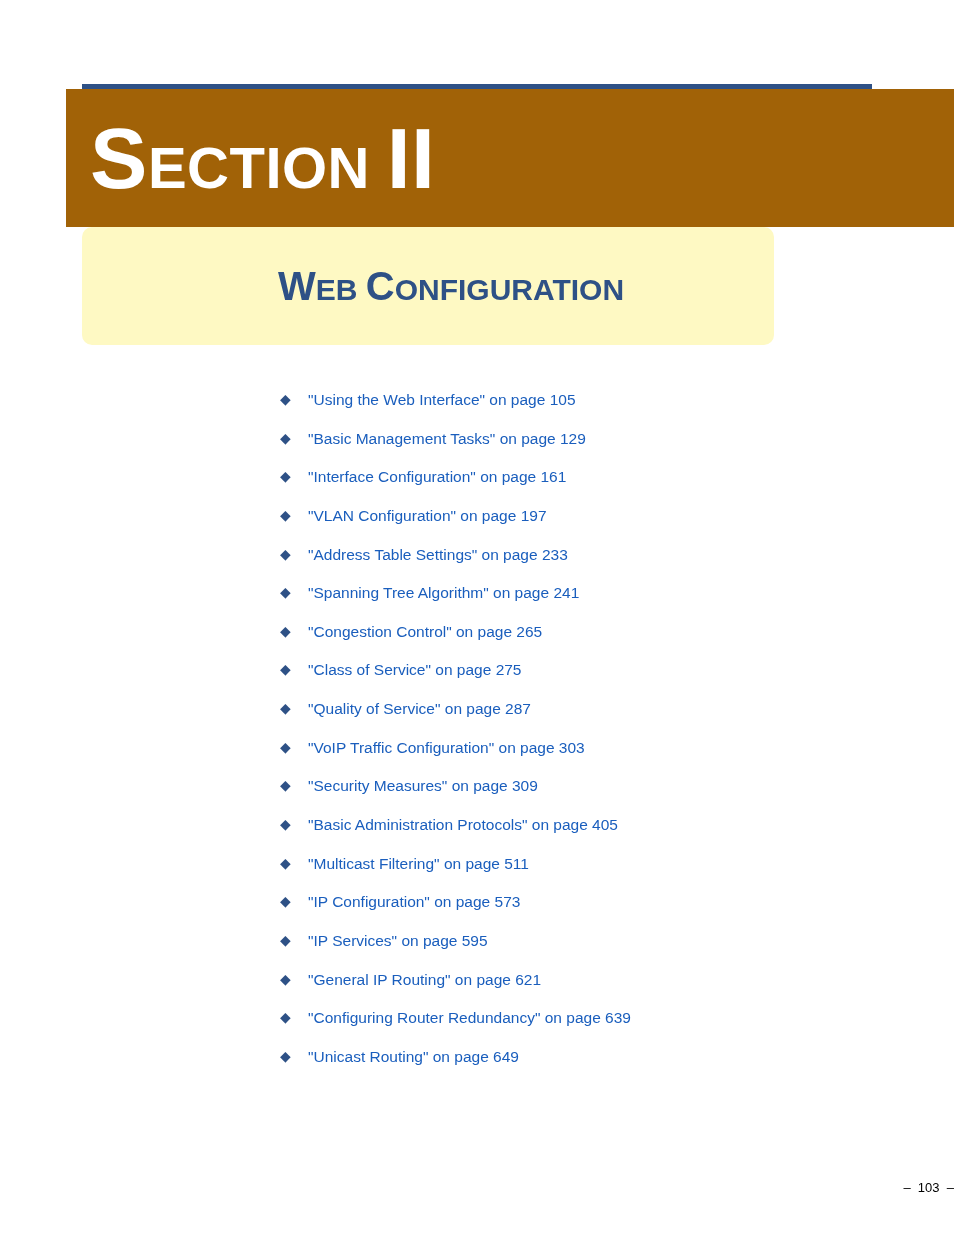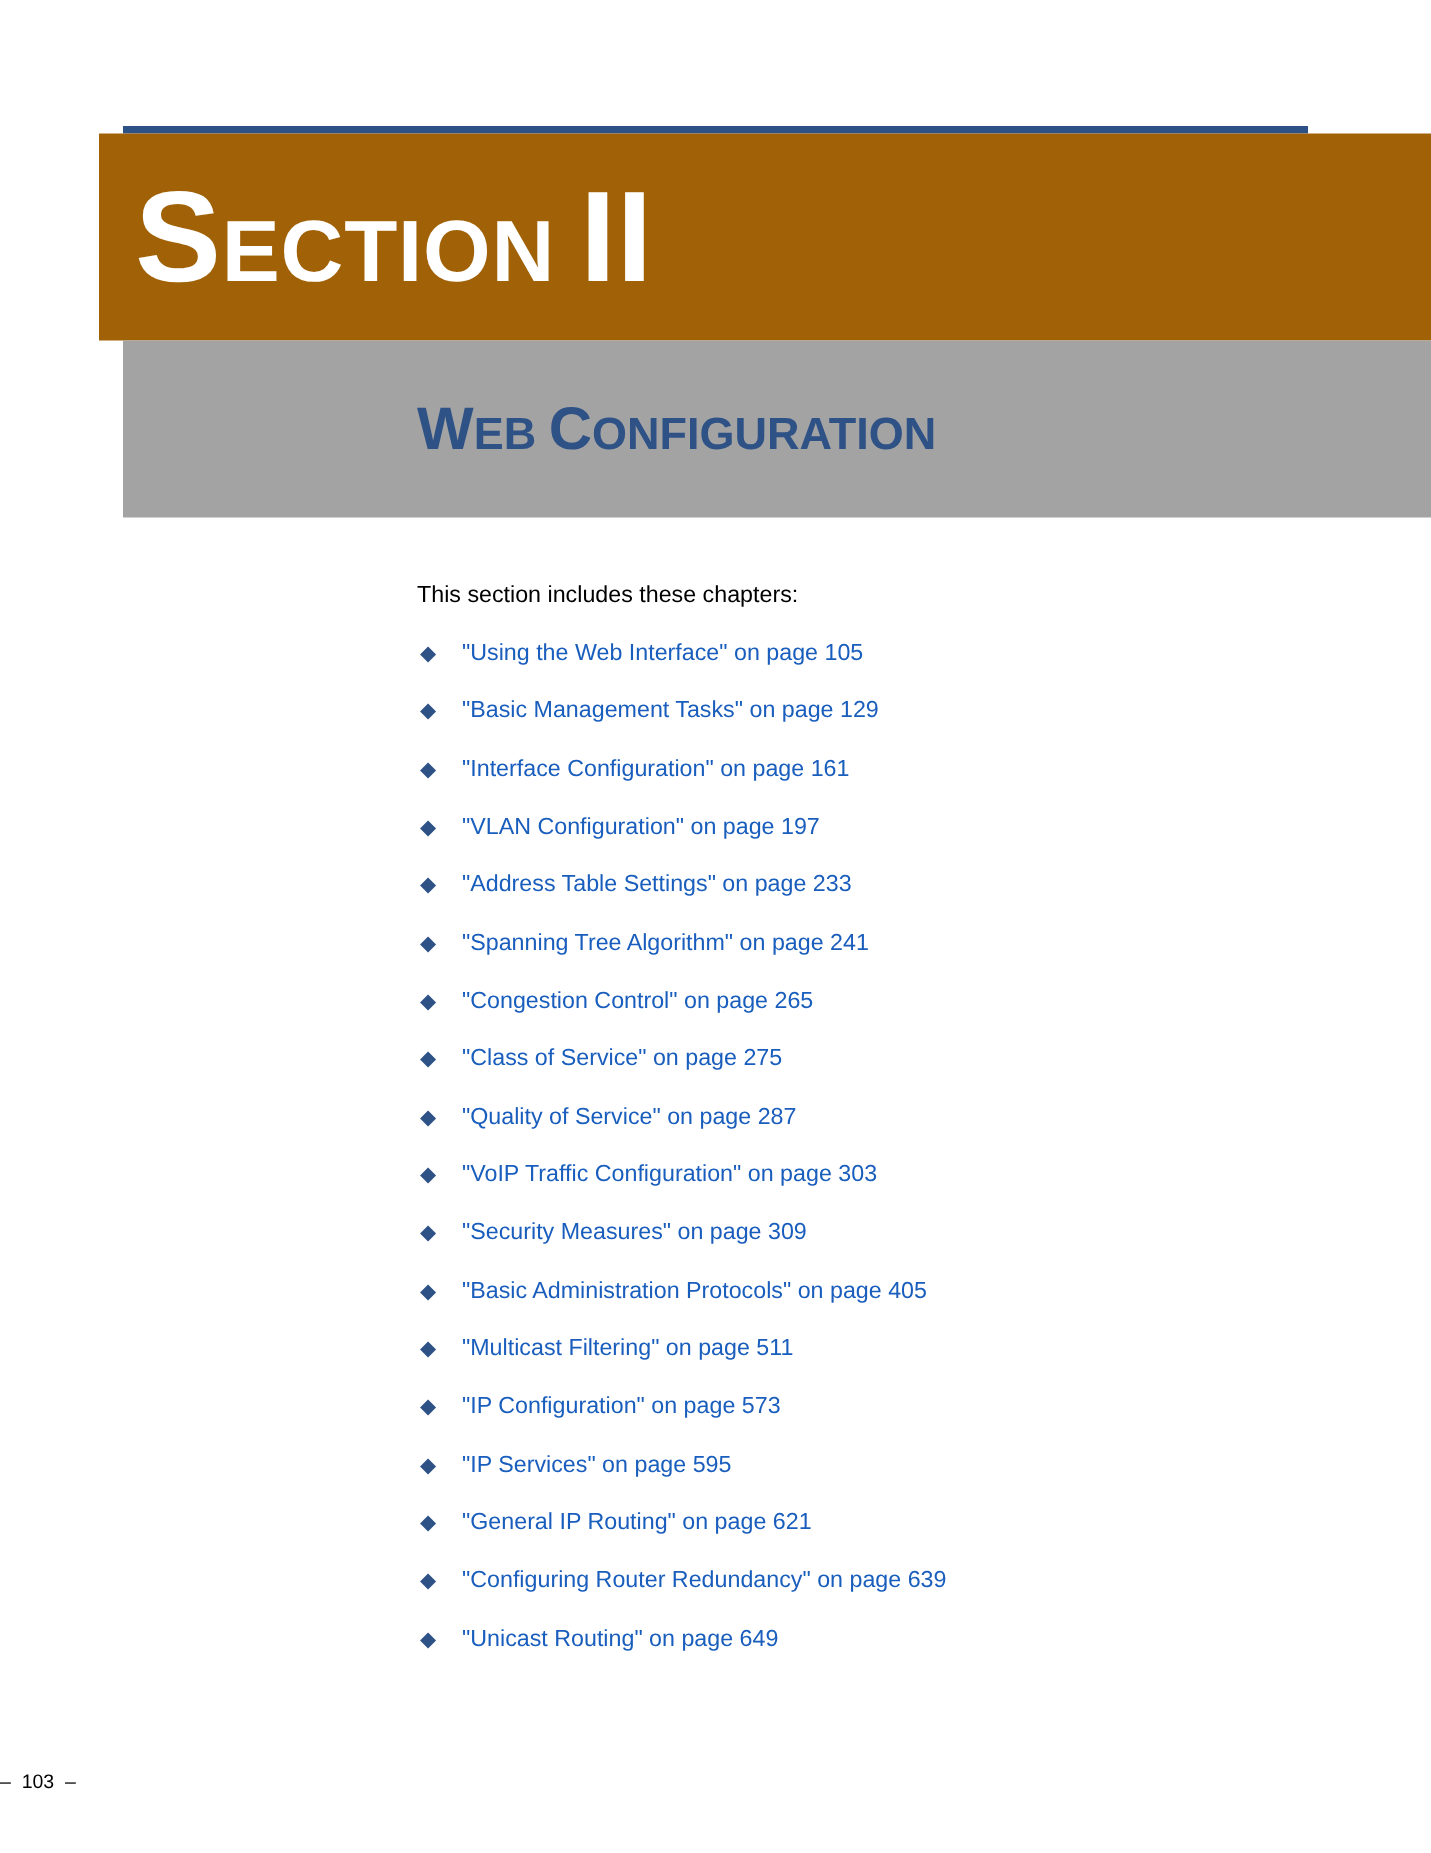--- a/index.html
+++ b/index.html
@@ -40,26 +40,27 @@
     letter-spacing: 0.5px;
     font-family: Verdana, Geneva, sans-serif;
   }
   .section-label .cap {
     font-size: 86px;
   }
   .heading-band {
     position: absolute;
     top: 227px;
     left: 82px;
-    width: 872px;
+    width: 692px;
     height: 118px;
-    background: #a3a3a3;
+    background: #fef9c3;
     display: flex;
     align-items: center;
     padding-left: 196px;
+    border-radius: 10px;
   }
   .heading-text {
     color: #2e5186;
     font-weight: bold;
     font-size: 30px;
     font-family: Verdana, Geneva, sans-serif;
   }
   .heading-text .cap {
     font-size: 40px;
   }
@@ -96,21 +97,21 @@
   }
   .chapter-list a {
     color: #1a5ebd;
     text-decoration: none;
   }
   .page-num {
     position: absolute;
     bottom: 40px;
     left: 0;
     width: 100%;
-    text-align: left;
+    text-align: right;
     font-size: 13px;
     color: #000000;
   }
 </style>
 </head>
 <body>
 
 <div class="top-rule"></div>
 
 <div class="section-band">
@@ -119,21 +120,20 @@
   </div>
 </div>
 
 <div class="heading-band">
   <div class="heading-text">
     <span class="cap">W</span><span>EB</span><span> </span><span class="cap">C</span><span>ONFIGURATION</span>
   </div>
 </div>
 
 <div class="content">
-  <p class="para">This section includes these chapters:</p>
   <ul class="chapter-list">
     <li><a href="#">"Using the Web Interface" on page 105</a></li>
     <li><a href="#">"Basic Management Tasks" on page 129</a></li>
     <li><a href="#">"Interface Configuration" on page 161</a></li>
     <li><a href="#">"VLAN Configuration" on page 197</a></li>
     <li><a href="#">"Address Table Settings" on page 233</a></li>
     <li><a href="#">"Spanning Tree Algorithm" on page 241</a></li>
     <li><a href="#">"Congestion Control" on page 265</a></li>
     <li><a href="#">"Class of Service" on page 275</a></li>
     <li><a href="#">"Quality of Service" on page 287</a></li>

